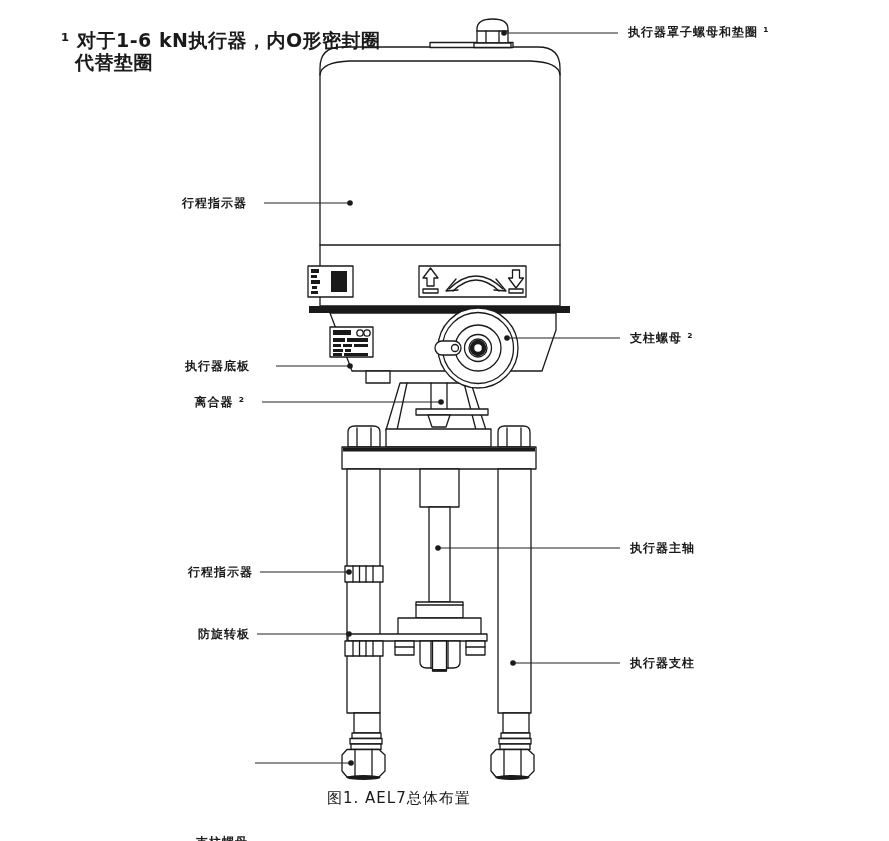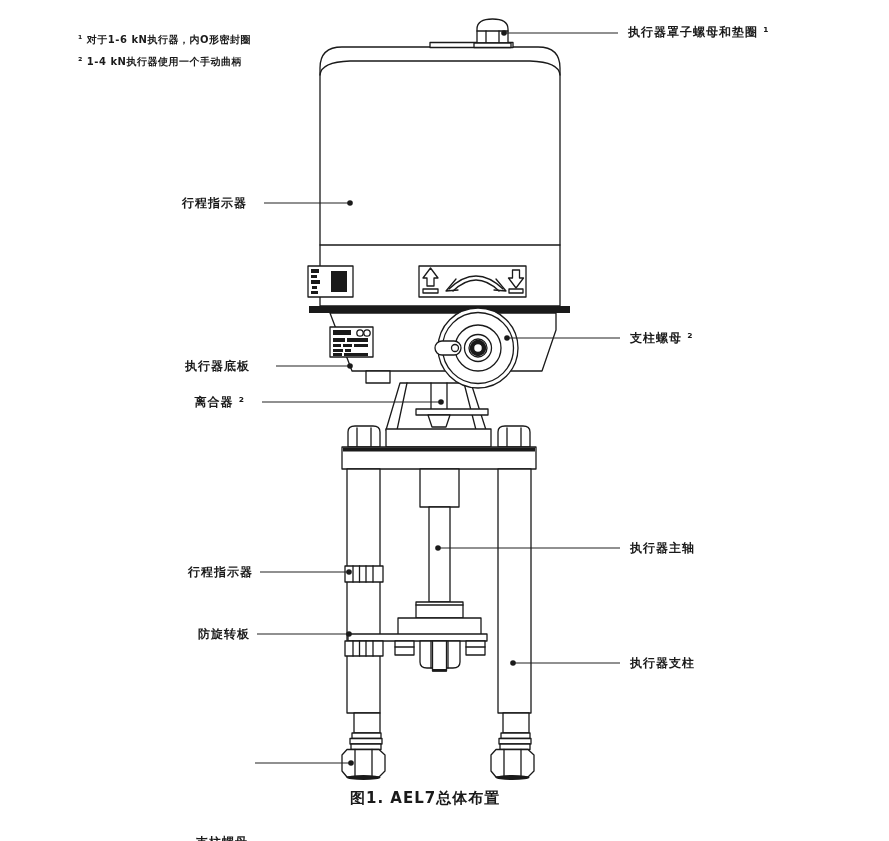--- a/index.html
+++ b/index.html
@@ -5,24 +5,24 @@
   html,body { margin:0; padding:0; background:#fff; }
   .canvas { position:relative; width:889px; height:841px; background:#ffffff;
             font-family:"DejaVu Sans", sans-serif; color:#1a1a1a; overflow:hidden; }
   svg.diagram { position:absolute; left:0; top:0; }
   .ln { stroke:#1a1a1a; stroke-width:1.3; fill:none; stroke-linejoin:round; stroke-linecap:round; }
   .wh { stroke:#1a1a1a; stroke-width:1.3; fill:#ffffff; stroke-linejoin:round; }
   .dk { fill:#1a1a1a; stroke:none; }
   .ld { stroke:#222222; stroke-width:1.1; fill:none; }
   .lbl { position:absolute; font-size:12px; font-weight:bold; letter-spacing:1px;
          line-height:16px; white-space:nowrap; }
-  .footnotes { position:absolute; left:78px; top:29px; font-size:10px; font-weight:bold;
+  .footnotes { position:absolute; left:61px; top:29px; font-size:19px; font-weight:bold;
                letter-spacing:0.5px; line-height:22px; white-space:nowrap; }
   .fn-line.indent { padding-left:14px; }
-  .caption { position:absolute; left:350px; top:789px; font-size:15px; font-weight:bold;
+  .caption { position:absolute; left:327px; top:789px; font-size:15px; font-weight:normal;
              letter-spacing:1px; white-space:nowrap; }
 </style>
 </head>
 <body>
 
 <div class="canvas">
 
   <svg class="diagram" width="889" height="841" viewBox="0 0 889 841">
 
     <g>
@@ -202,21 +202,21 @@
         <circle class="dk" cx="349" cy="634" r="2.8"></circle>
       <line class="ld" x1="513" y1="663" x2="620" y2="663"></line>
         <circle class="dk" cx="513" cy="663" r="2.8"></circle>
       <line class="ld" x1="255" y1="763" x2="351" y2="763"></line>
         <circle class="dk" cx="351" cy="763" r="2.8"></circle>
     </g>
   </svg>
 
   <div class="footnotes">
     <div class="fn-line">¹ 对于1-6 kN执行器，内O形密封圈</div>
-    <div class="fn-line">² 1-4 kN执行器使用一个手动曲柄</div>
+    <div class="fn-line indent">代替垫圈</div>
   </div>
 
   <div class="lbl" style="left:628px; top:24px;">执行器罩子螺母和垫圈 ¹</div>
   <div class="lbl" style="right:642px; top:195px;">行程指示器</div>
   <div class="lbl" style="left:630px; top:330px;">支柱螺母 ²</div>
   <div class="lbl" style="right:639px; top:358px;">执行器底板</div>
   <div class="lbl" style="right:644px; top:394px;text-align:center;">离合器 ²</div>
   <div class="lbl" style="right:636px; top:564px;">行程指示器</div>
   <div class="lbl" style="left:630px; top:540px;">执行器主轴</div>
   <div class="lbl" style="right:639px; top:626px;">防旋转板</div>

